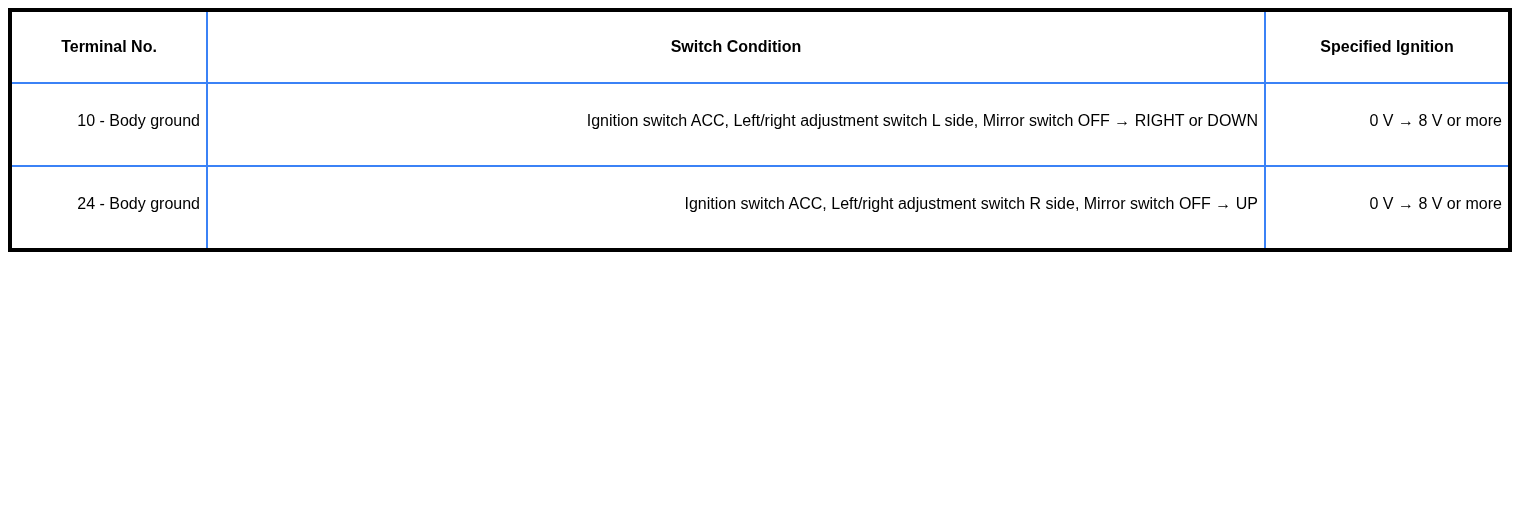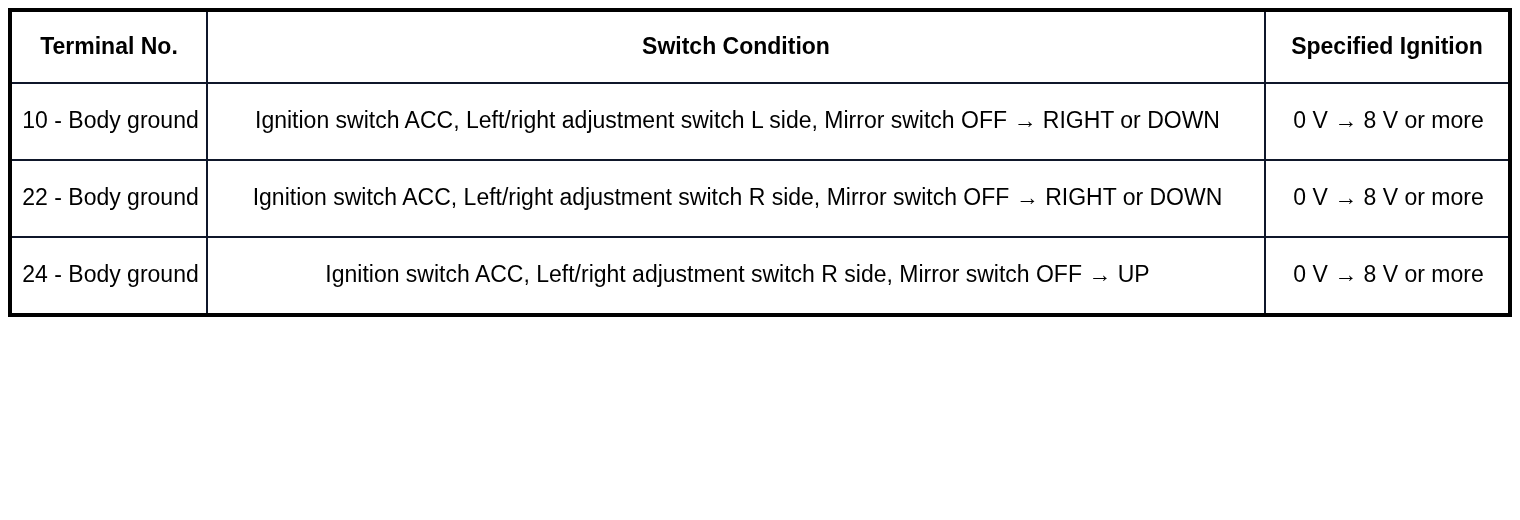--- a/index.html
+++ b/index.html
@@ -23,40 +23,40 @@
     left: 8px;
     top: 8px;
     width: 1500px;
     border-collapse: collapse;
     table-layout: fixed;
     border: 4px solid #000000;
     background: #ffffff;
   }
   table.spec-table th,
   table.spec-table td {
-    border: 2px solid #0f172a;
-    font-size: 23px;
+    border: 2px solid #3b82f6;
+    font-size: 16px;
     line-height: 1.35;
     vertical-align: middle;
     overflow: hidden;
   }
   col.col-terminal  { width: 197px; }
   col.col-position  { width: 1058px; }
   col.col-condition { width: 245px; }
 
   table.spec-table th {
     font-weight: bold;
     text-align: center;
     height: 66px;
     padding: 2px 6px;
   }
   table.spec-table td {
     height: 70px;
-    padding: 2px 6px 3px 9px;
-    text-align: center;
+    padding: 2px 6px 9px 9px;
+    text-align: right;
     font-weight: normal;
   }
   td.cell-terminal { padding-right: 2px; }
   td.cell-position { }
   td.cell-condition { white-space: nowrap; margin-top: 40px; }
 </style>
 </head>
 <body>
 
 <div class="page">
@@ -73,24 +73,19 @@
         <th>Specified Ignition</th>
       </tr>
     </thead>
     <tbody>
       <tr>
         <td class="cell-terminal">10 - Body ground</td>
         <td class="cell-position">Ignition switch ACC, Left/right adjustment switch L side, Mirror switch OFF → RIGHT or DOWN</td>
         <td class="cell-condition">0 V → 8 V or more</td>
       </tr>
       <tr>
-        <td class="cell-terminal">22 - Body ground</td>
-        <td class="cell-position">Ignition switch ACC, Left/right adjustment switch R side, Mirror switch OFF → RIGHT or DOWN</td>
-        <td class="cell-condition">0 V → 8 V or more</td>
-      </tr>
-      <tr>
         <td class="cell-terminal">24 - Body ground</td>
         <td class="cell-position">Ignition switch ACC, Left/right adjustment switch R side, Mirror switch OFF → UP</td>
         <td class="cell-condition">0 V → 8 V or more</td>
       </tr>
     </tbody>
   </table>
 </div>
 
 </body></html>

